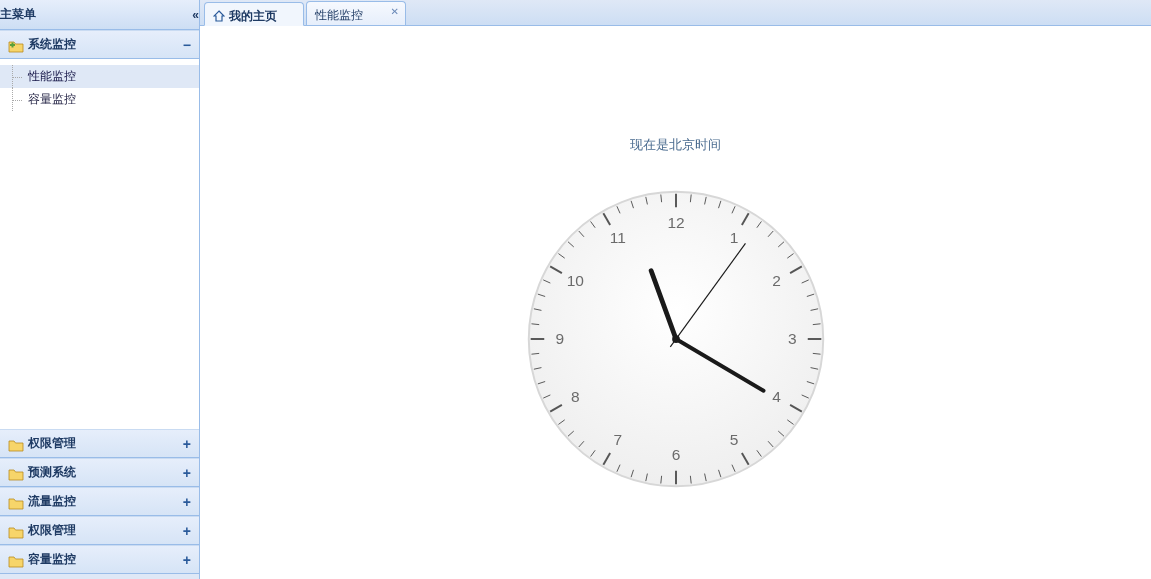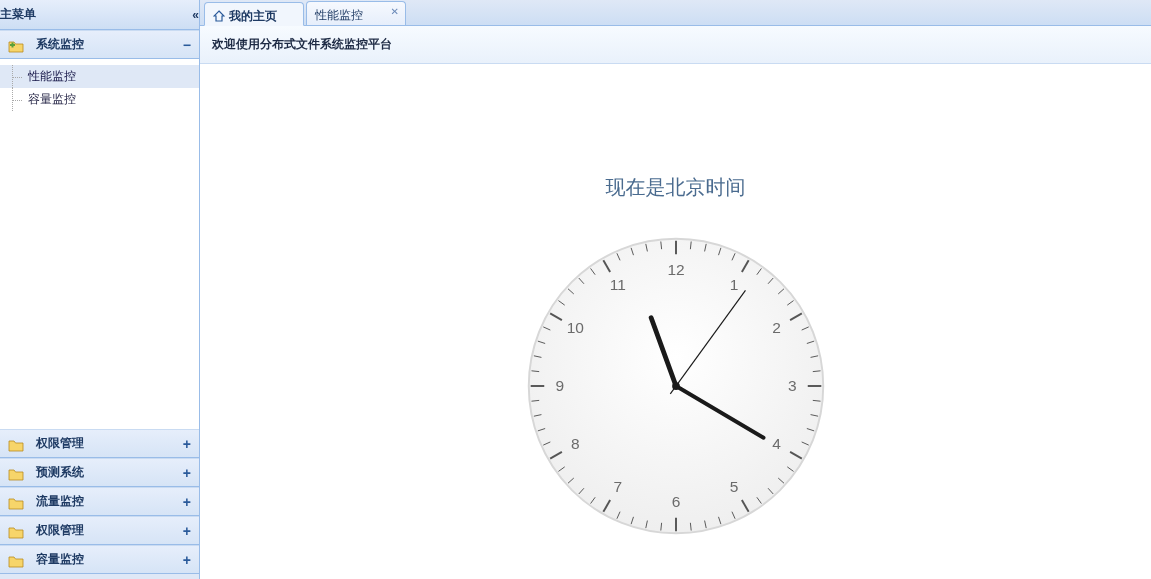--- a/index.html
+++ b/index.html
@@ -2,39 +2,39 @@
 <html><head>
 <meta charset="utf-8">
 <style>
   * { box-sizing: border-box; margin: 0; padding: 0; }
   html, body { height: 100%; font-family: Arial, "Microsoft YaHei", sans-serif; font-size: 12px; color: #1c4a7a; background: #fff; }
   .root { display: flex; height: 100vh; }
   .sidebar { width: 200px; border-right: 1px solid #99bce8; display: flex; flex-direction: column; background: #dfe8f6; }
   .side-title { background: linear-gradient(#e6eefb,#cddef4); border-bottom: 1px solid #99bce8; padding: 6px 0; font-weight: bold; display: flex; align-items: center; justify-content: space-between; color: #1e3a63; }
   .collapse-icon { font-weight: bold; cursor: pointer; }
   .acc-head { background: linear-gradient(#e6eefb,#d6e4f6); border-top: 1px solid #c9dbf2; border-bottom: 1px solid #99bce8; padding: 5px 8px; display: flex; align-items: center; justify-content: space-between; cursor: pointer; font-weight: bold; color: #1e3a63; }
-  .acc-head-left { display: flex; align-items: center; gap: 14px; }
+  .acc-head-left { display: flex; align-items: center; gap: 6px; }
   .folder-icon { width: 14px; height: 12px; display:inline-block; position:relative; }
   .folder-icon svg { display:block; }
   .plus, .minus { font-size: 14px; color: #2a5a9a; font-weight: bold; }
   .tree-area { flex: 0 0 auto; background: #fff; padding: 6px 0 0 0; height: 370px; overflow: auto; }
   .tree-item { padding: 3px 0 3px 28px; color: #224; position: relative; cursor: pointer; }
   .tree-item.selected { background: #dfe8f6; color: #114; }
   .tree-item::before { content: ""; position: absolute; left: 12px; top: 0; bottom: 0; border-left: 1px dotted #aaa; }
   .tree-item::after { content: ""; position: absolute; left: 12px; top: 50%; width: 10px; border-top: 1px dotted #aaa; }
   .collapsed-group { }
   .main { flex: 1; display: flex; flex-direction: column; border-top: 0; }
   .tabs { display: flex; align-items: flex-end; height: 26px; background: linear-gradient(#dfe8f6,#cddef4); border-bottom: 1px solid #99bce8; padding-left: 4px; gap: 0; }
   .tab { height: 24px; border: 1px solid #99bce8; border-bottom: none; border-top-left-radius: 4px; border-top-right-radius: 4px; background: linear-gradient(#f6f9fe,#e6eefb); padding: 4px 22px 0 8px; margin-right: 2px; position: relative; cursor: pointer; display: flex; align-items: center; gap: 4px; color:#1e3a63; min-width: 100px; }
   .tab.active { background: #f1f6fd; border-bottom: 1px solid #f1f6fd; margin-bottom: -1px; font-weight: bold; }
   .tab .close { position: absolute; right: 6px; top: 4px; font-size: 10px; color: #6a89b8; cursor: pointer; }
   .home-ico svg { display:block; }
   .welcome-bar { background: linear-gradient(#f7fbff,#e9f1fb); border-bottom: 1px solid #c9dbf2; padding: 10px 12px; font-weight: bold; color: #1d2a44; }
   .content { flex: 1; background: #fff; overflow: auto; display: flex; flex-direction: column; align-items: center; padding-top: 110px; }
-  .clock-title { color: #4a6b8f; font-size: 20px; margin-bottom: 30px; }
+  .clock-title { color: #4a6b8f; font-size: 13px; margin-bottom: 30px; }
   .clock-wrap { width: 310px; height: 310px; position: relative; }
   svg.clock { width: 100%; height: 100%; display:block; }
 </style>
 </head>
 <body>
 
 <div class="root">
   <div class="sidebar">
     <div class="side-title">
       <span>主菜单</span>
@@ -127,23 +127,20 @@
             </svg>
           </span>
         <span>我的主页</span>
       </div>
       <div class="tab">
         <span>性能监控</span>
         <span class="close">✕</span>
       </div>
     </div>
 
-    <div class="welcome-bar">
-      <span>欢迎使用分布式文件系统监控平台</span>
-    </div>
 
     <div class="content">
       <div class="clock-title">现在是北京时间</div>
       <div class="clock-wrap">
         <svg class="clock" viewBox="0 0 320 320">
           <defs>
             <radialGradient id="face" cx="50%" cy="40%" r="70%">
               <stop offset="0%" stop-color="#ffffff"></stop>
               <stop offset="100%" stop-color="#ececec"></stop>
             </radialGradient>

